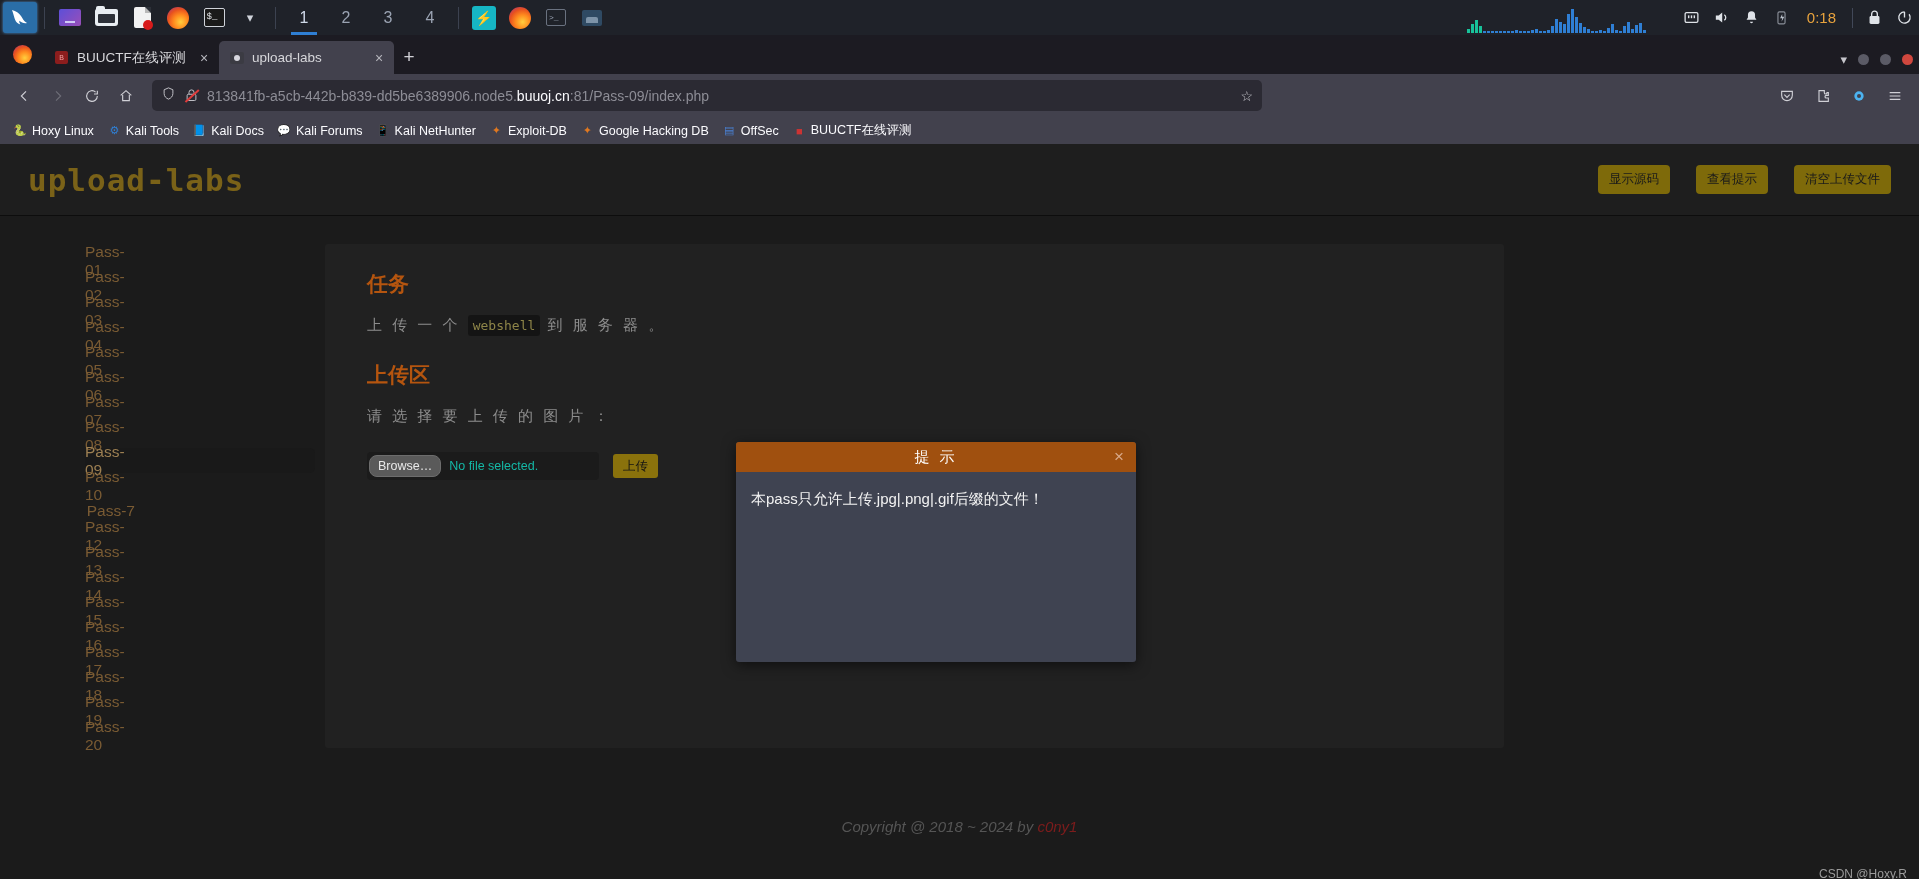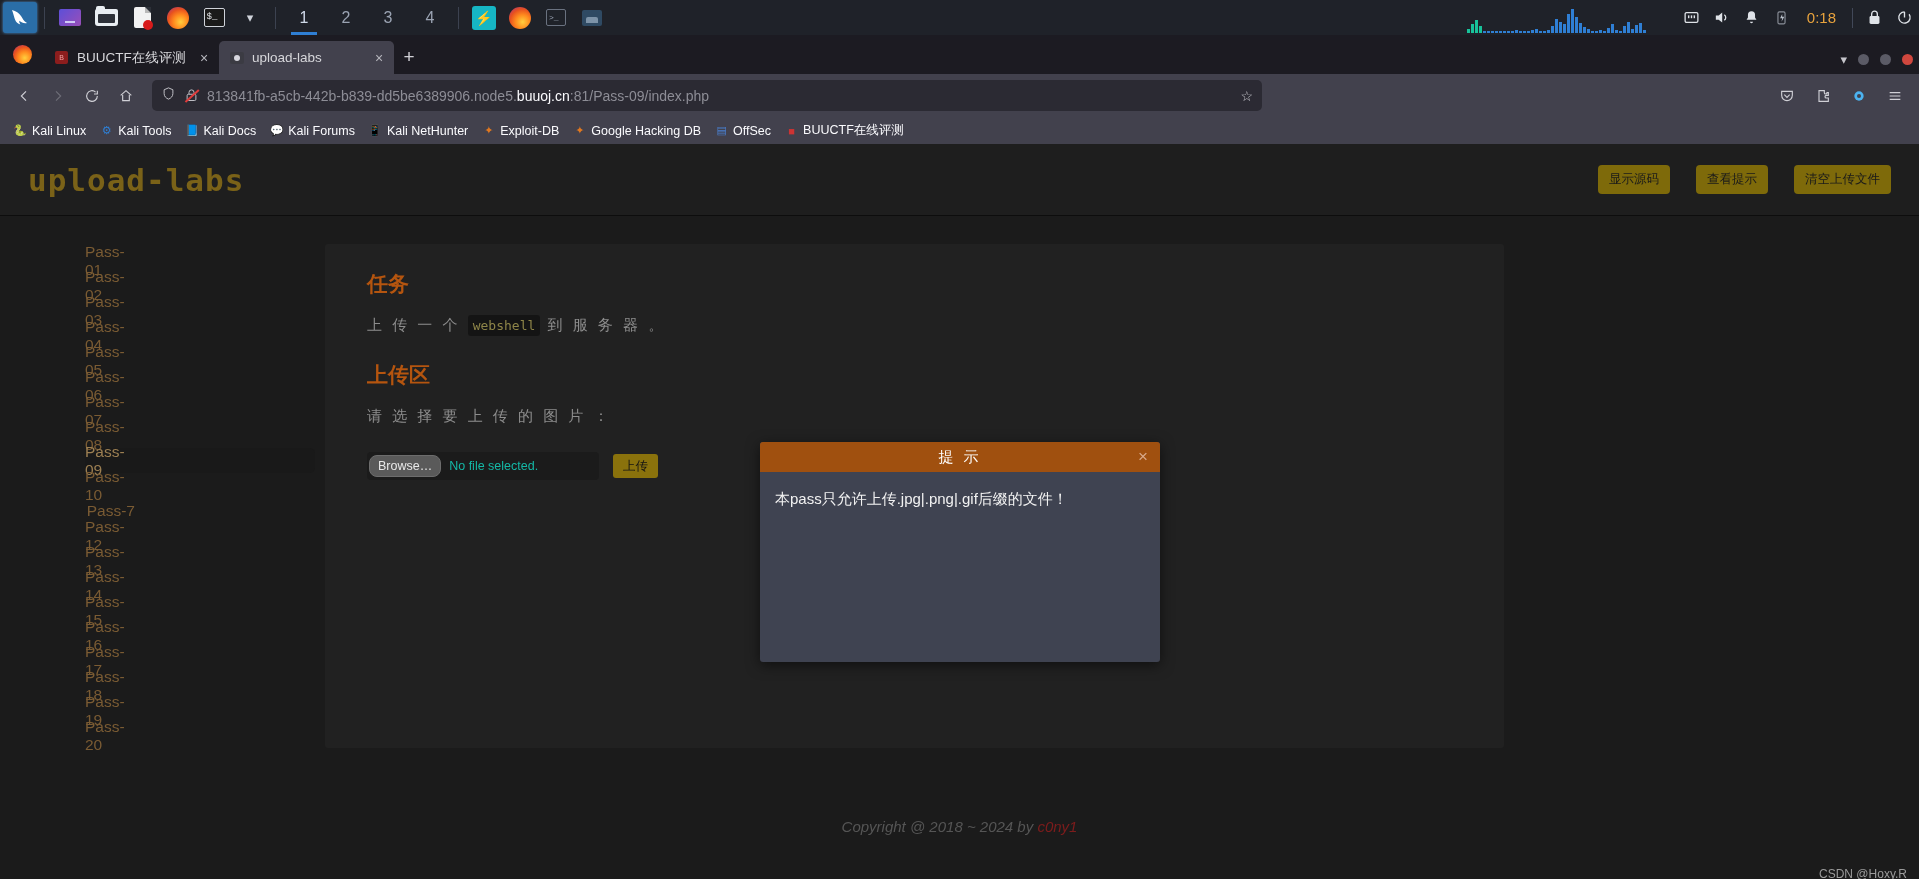--- a/index.html
+++ b/index.html
@@ -164,21 +164,21 @@
 
   .footer {
     position: absolute; left: 0; right: 0; bottom: 56px; text-align: center;
     color: #555555; font-size: 15px; font-style: italic;
   }
   .footer a { color: #7d1c1c; text-decoration: none; }
   .watermark { position: absolute; right: 12px; bottom: 10px; color: #9a9a9a; font-size: 12px; }
 
   
   .modal {
-    position: absolute; left: 760px; top: 298px; width: 400px; height: 220px;
+    position: absolute; left: 736px; top: 298px; width: 400px; height: 220px;
     background: #3f4351; border-radius: 3px; box-shadow: 0 3px 14px rgba(0,0,0,.55);
   }
   .modal-head {
     height: 30px; background: #a0500f; border-radius: 3px 3px 0 0;
     display: flex; align-items: center; justify-content: center; position: relative;
   }
   .modal-title { color: #ffffff; font-size: 15px; letter-spacing: 3px; }
   .modal-close { position: absolute; right: 12px; top: 3px; color: #d8a98a; font-size: 17px; line-height: 24px; }
   .modal-body { padding: 18px 15px; color: #f2f2f2; font-size: 15px; }
 </style>
@@ -406,21 +406,21 @@
       <svg viewBox="0 0 24 24">
           <path d="M4 7h16M4 12h16M4 17h16"></path>
         </svg>
     </div>
   </div>
 </div>
 
 <div class="ff-bookmarks">
   <div class="bm">
     <span class="bm-ic">🐍</span>
-    <span>Kali Linux</span>
+    <span>Hoxy Linux</span>
   </div>
   <div class="bm">
     <span class="bm-ic" style="color:#2f7fd4">⚙</span>
     <span>Kali Tools</span>
   </div>
   <div class="bm">
     <span class="bm-ic" style="color:#d33">📘</span>
     <span>Kali Docs</span>
   </div>
   <div class="bm">

